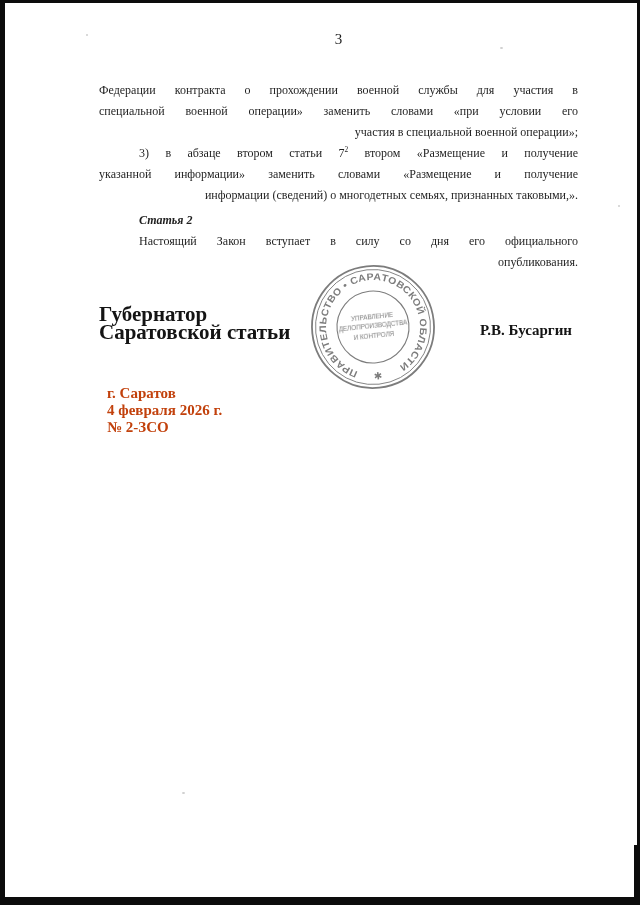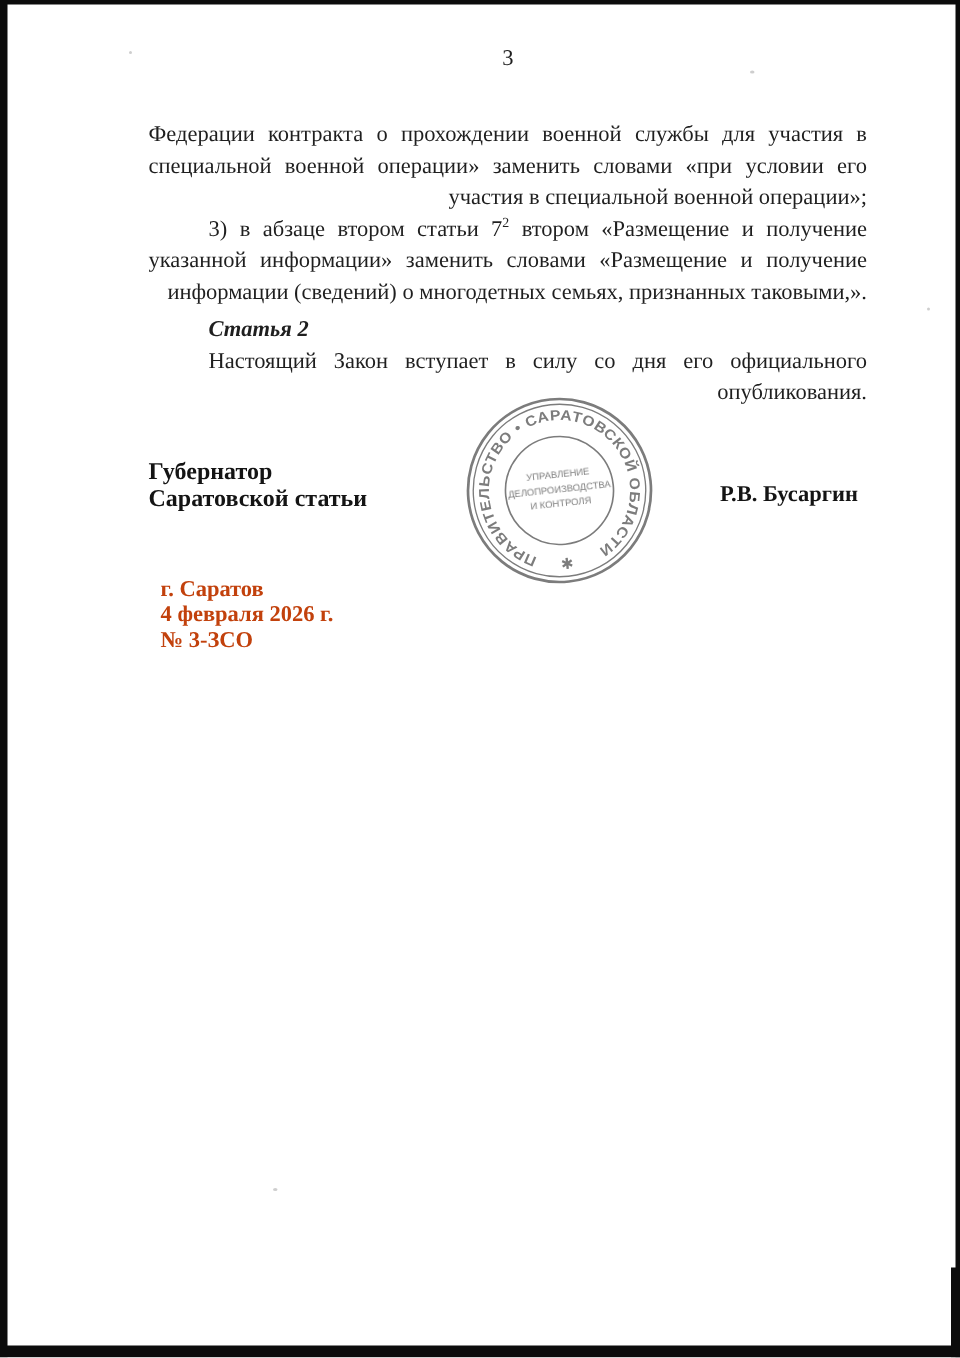--- a/index.html
+++ b/index.html
@@ -15,35 +15,35 @@
   .edge-right-low { right:0; bottom:0; width:6px; height:60px; }
   .edge-bottom { left:0; bottom:0; width:640px; height:8px; }
 
   .page-number {
     position:absolute; left:99px; top:31px; width:479px;
     text-align:center; font-size:15px;
   }
 
   .text-block {
     position:absolute; left:99px; top:80px; width:479px;
-    font-size:15px; line-height:21px;
+    font-size:12px; line-height:21px;
   }
   .jline { text-align:justify; text-align-last:justify; }
   .plainline { text-align:right; }
   .indent { padding-left:40px; }
   sup { font-size:0.62em; line-height:0; vertical-align:super; }
 
   .article-heading {
     margin-top:4px; padding-left:40px;
     font-weight:bold; font-style:italic;
   }
 
   .signature-title {
     position:absolute; left:99px; top:306px;
-    font-size:16px; line-height:17.5px; font-weight:bold; color:#141414;
+    font-size:21px; line-height:17.5px; font-weight:bold; color:#141414;
   }
   .signature-name {
     position:absolute; left:455px; top:322px; width:142px;
     text-align:center; font-size:15px; font-weight:bold; color:#141414;
   }
 
   .stamp {
     position:absolute; left:303px; top:257px; width:140px; height:140px;
     opacity:0.88; filter:blur(0.35px);
   }
@@ -110,16 +110,16 @@
         <text x="70" y="61.5">УПРАВЛЕНИЕ</text>
         <text x="70" y="71">ДЕЛОПРОИЗВОДСТВА</text>
         <text x="70" y="80.5">И КОНТРОЛЯ</text>
       </g>
     </g>
   </svg>
 
   <div class="footer-block">
     <div>г. Саратов</div>
     <div>4 февраля 2026 г.</div>
-    <div>№ 3-ЗСО</div>
+    <div>№ 2-ЗСО</div>
   </div>
 
 </div>
 
 </body></html>

